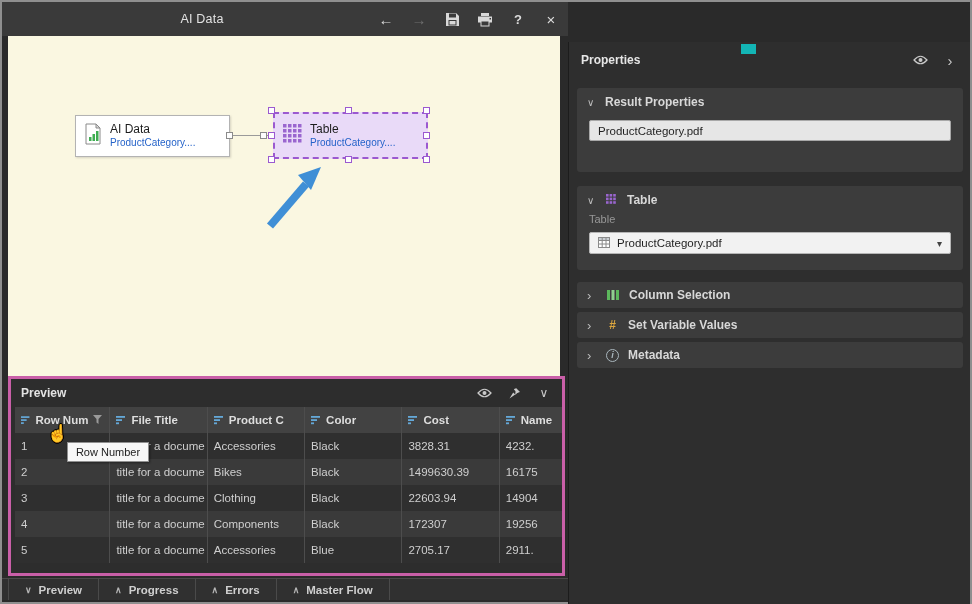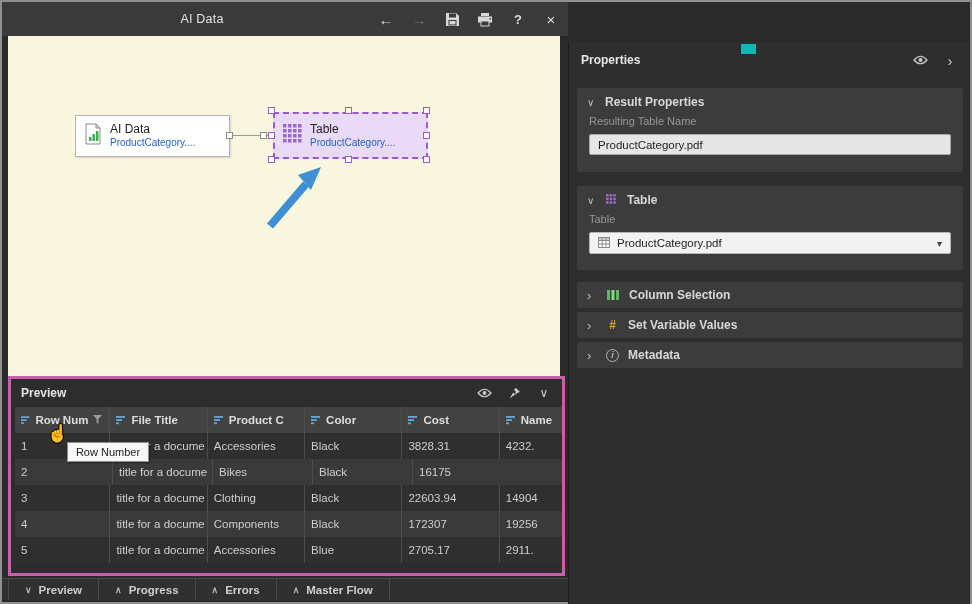--- a/index.html
+++ b/index.html
@@ -337,20 +337,21 @@
         <div class="pc w2">Accessories</div>
         <div class="pc w3">Black</div>
         <div class="pc w4">3828.31</div>
         <div class="pc w5">4232.</div>
       </div>
       <div class="prow even">
         <div class="pc w0">2</div>
         <div class="pc w1">title for a docume</div>
         <div class="pc w2">Bikes</div>
         <div class="pc w3">Black</div>
+        <div class="pc w4">1499630.39</div>
         <div class="pc w5">16175</div>
       </div>
       <div class="prow odd">
         <div class="pc w0">3</div>
         <div class="pc w1">title for a docume</div>
         <div class="pc w2">Clothing</div>
         <div class="pc w3">Black</div>
         <div class="pc w4">22603.94</div>
         <div class="pc w5">14904</div>
       </div>
@@ -408,21 +409,20 @@
         </span>
         <span class="ph-icon" style="font-size:15px;">›</span>
       </span>
     </div>
 
     <div class="section" style="top:46px; height:84px;">
       <div class="sec-head">
         <span class="sec-chev">∨</span>
         <span class="sec-title">Result Properties</span>
       </div>
-      <div class="sec-label">Resulting Table Name</div>
       <input class="sec-input" type="text" value="ProductCategory.pdf" style="">
     </div>
 
     <div class="section" style="top:144px; height:84px;">
       <div class="sec-head">
         <span class="sec-chev">∨</span>
         <span class="sicon">
           <svg width="12" height="12" viewBox="0 0 12 12">
               <g fill="#9a66cf">
                 <rect x="0" y="0" width="2.6" height="2.6"></rect>

